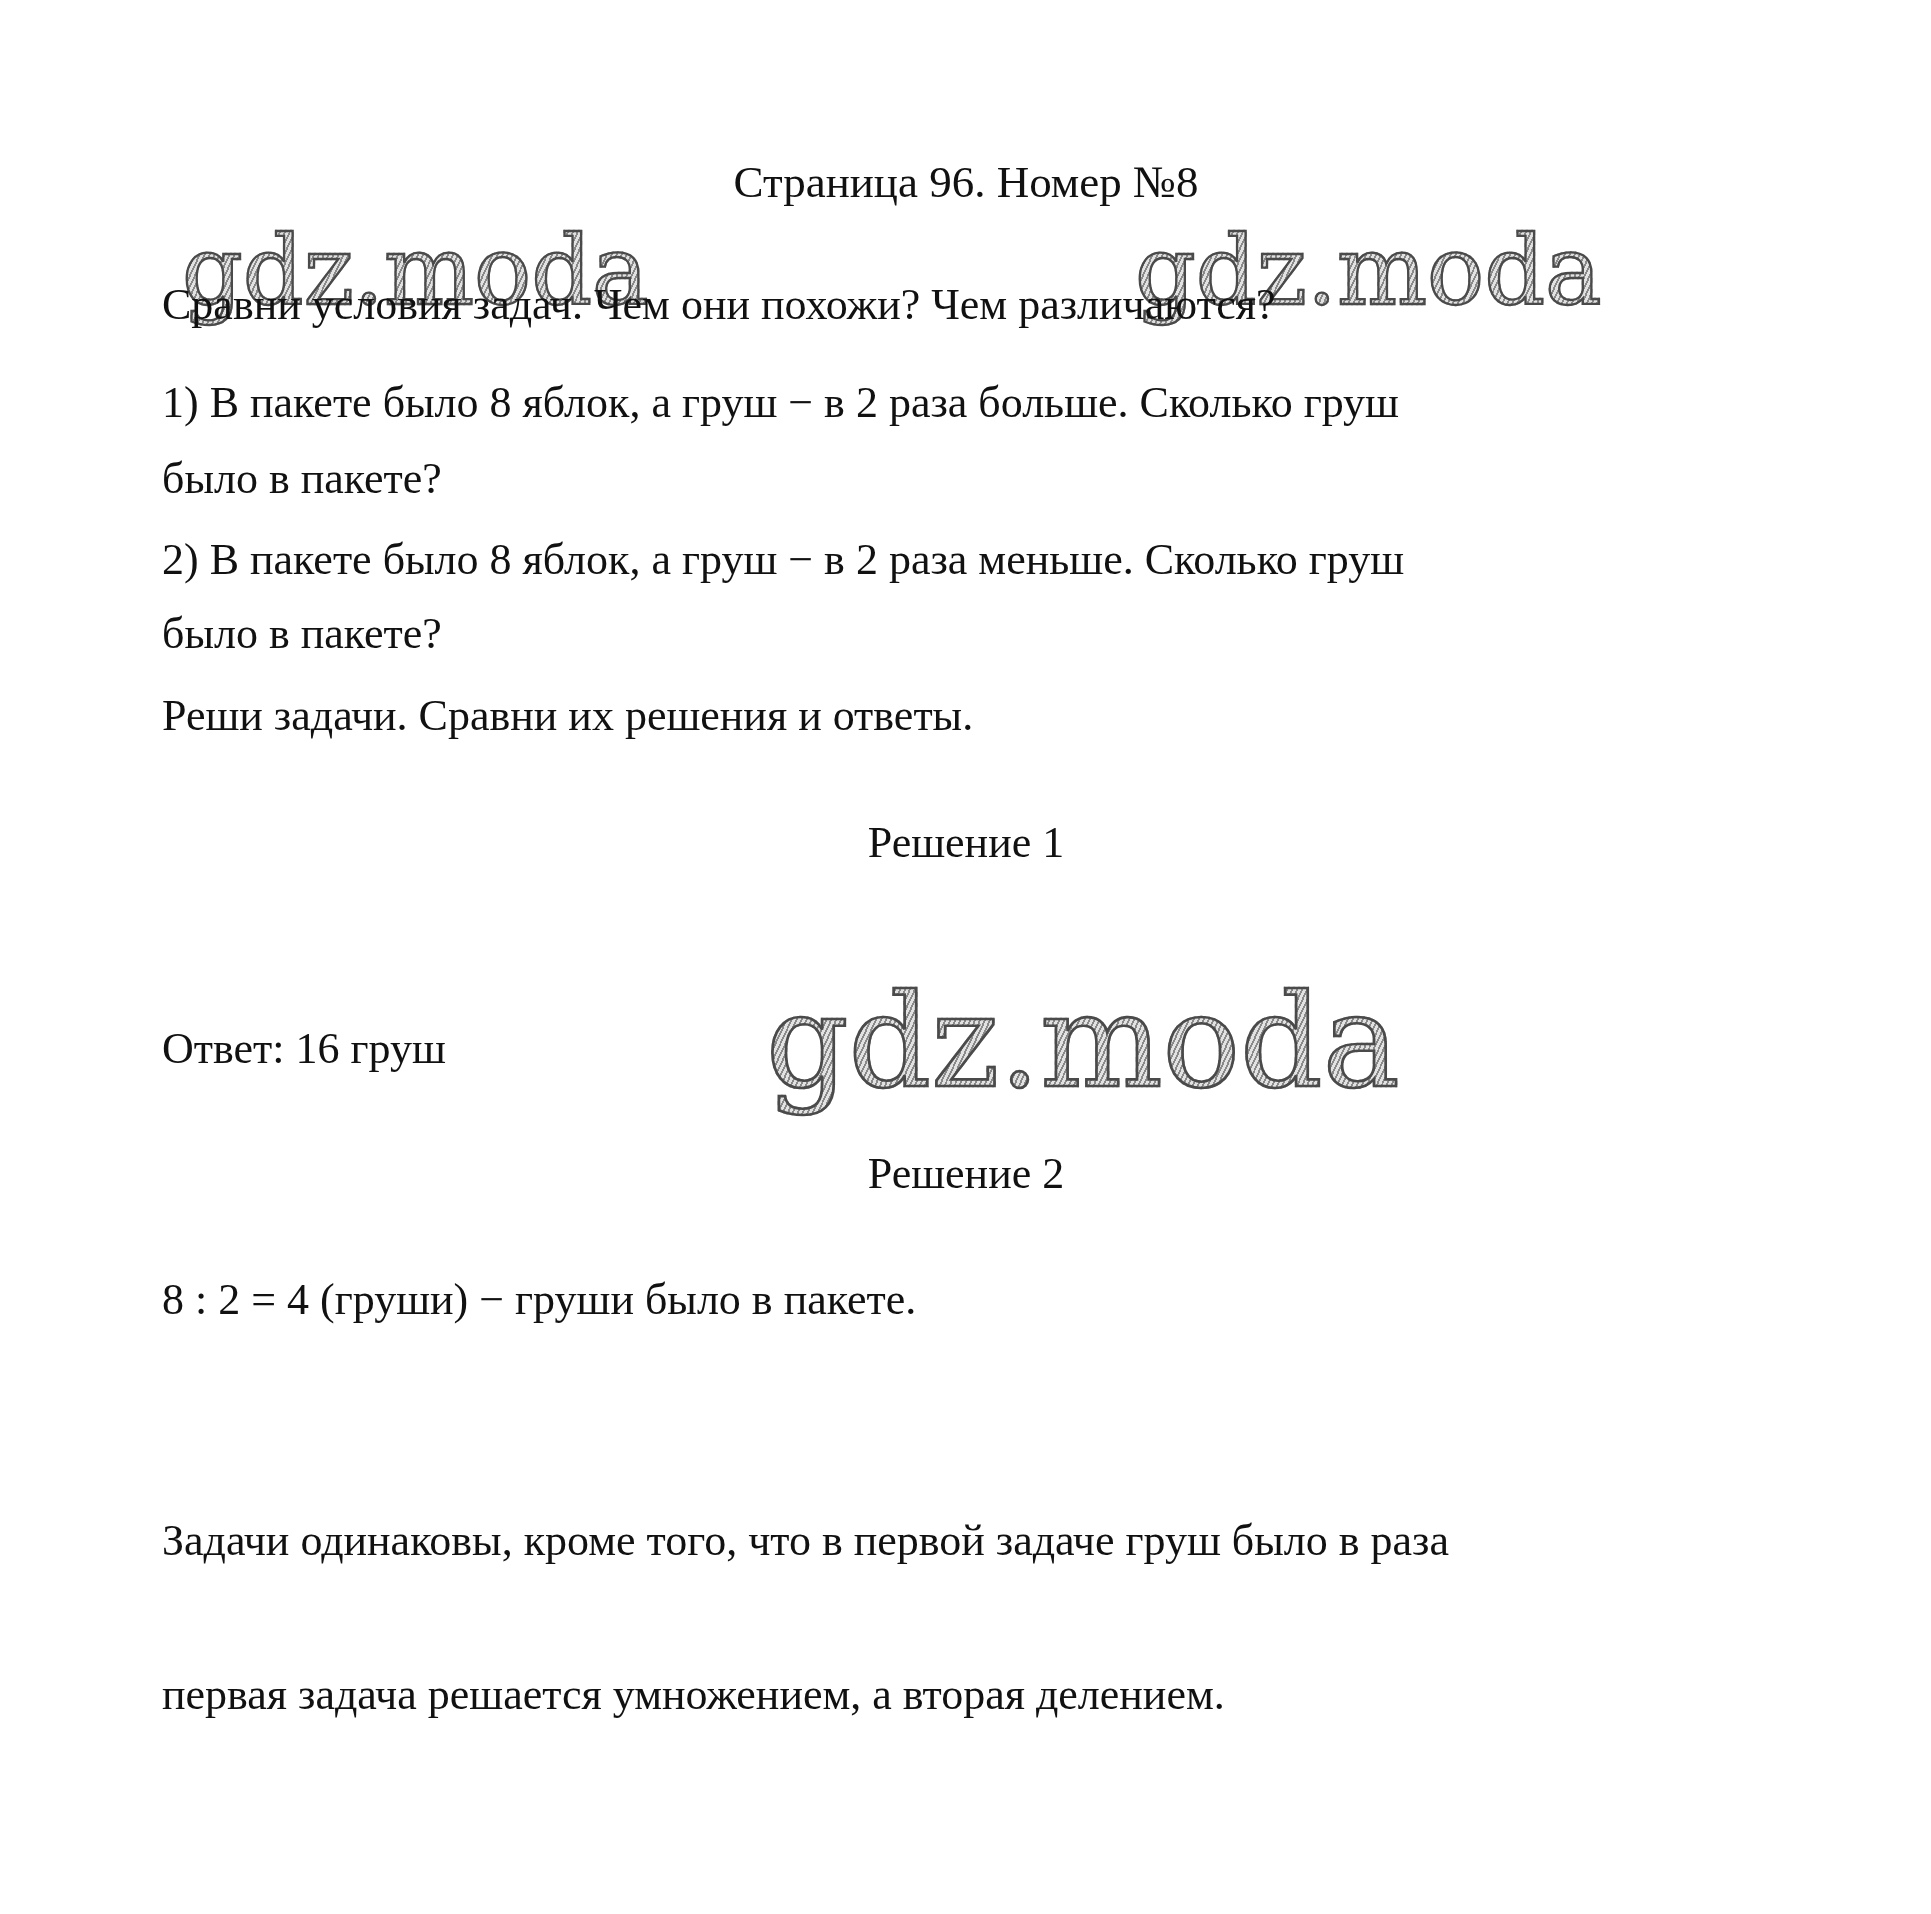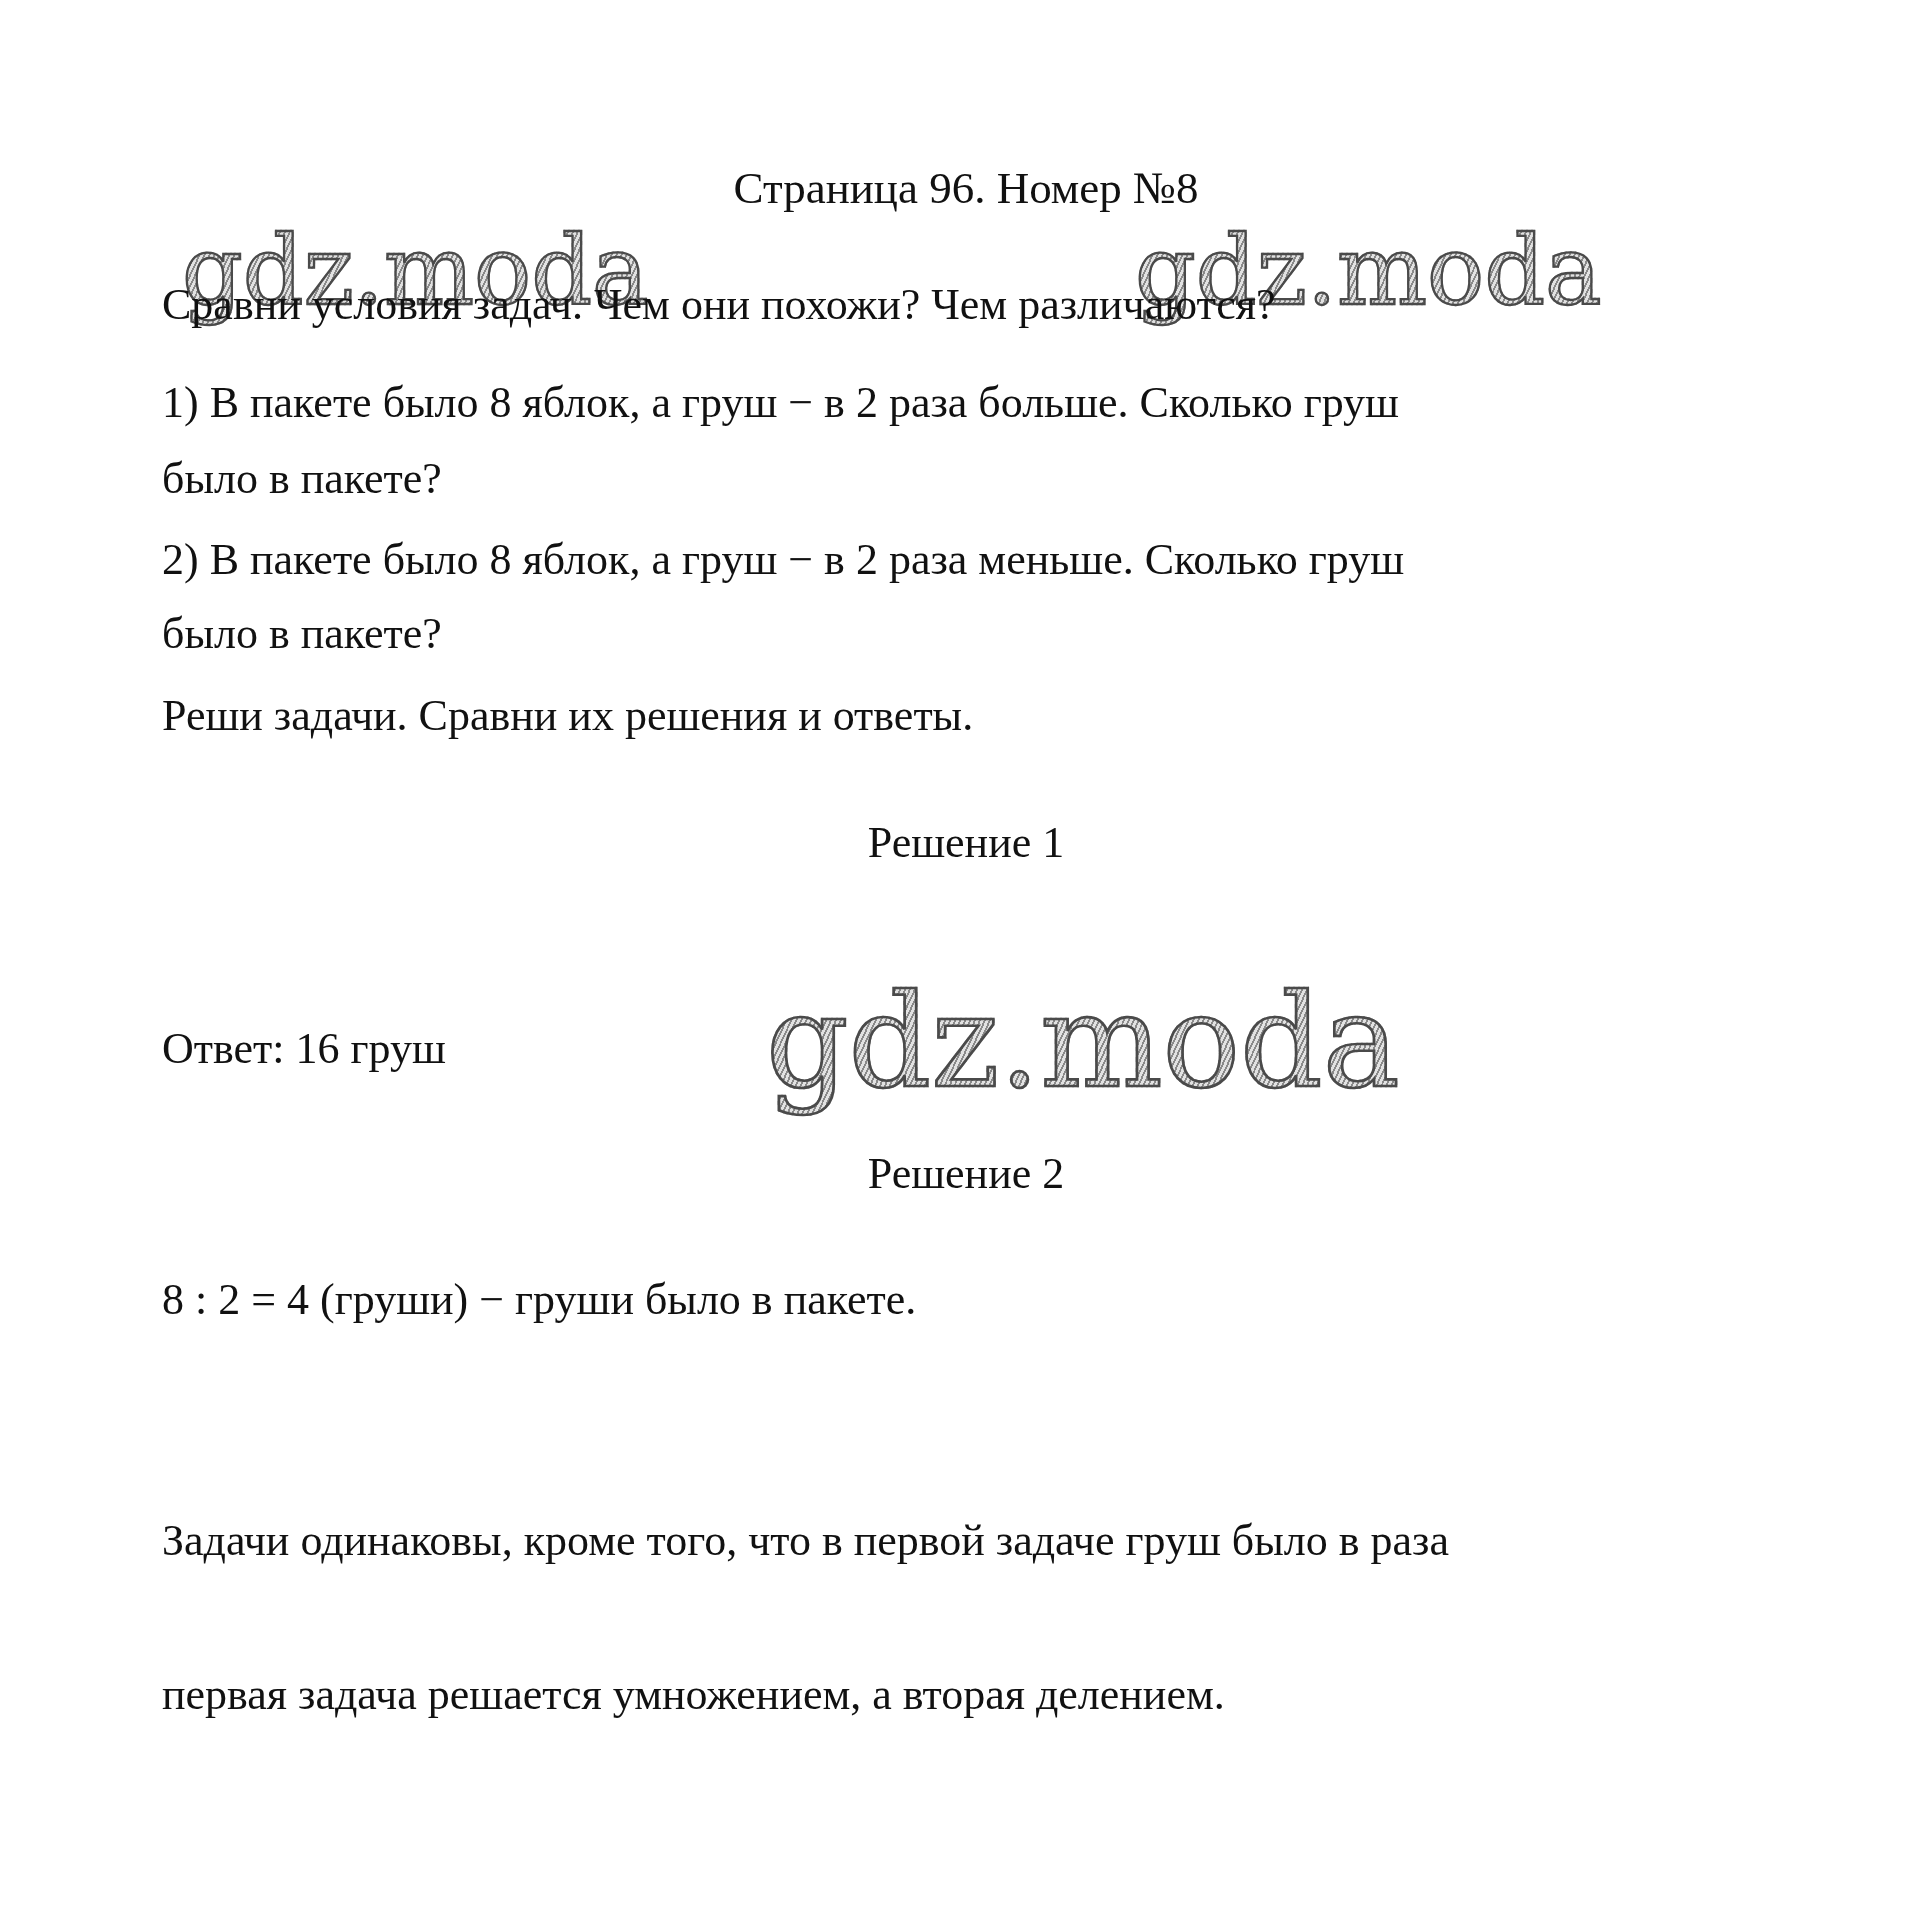--- a/index.html
+++ b/index.html
@@ -24,21 +24,21 @@
     white-space: nowrap;
     letter-spacing: 0px;
   }
   .centered {
     left: 0;
     width: 100%;
     text-align: center;
   }
   .page-title {
     position: absolute;
-    top: 149px;
+    top: 143px;
     left: 0;
     width: 100%;
     text-align: center;
     font-size: 45px;
     line-height: 78px;
     white-space: nowrap;
   }
   .watermark {
     position: absolute;
     font-family: "DejaVu Serif", "Liberation Serif", serif;

